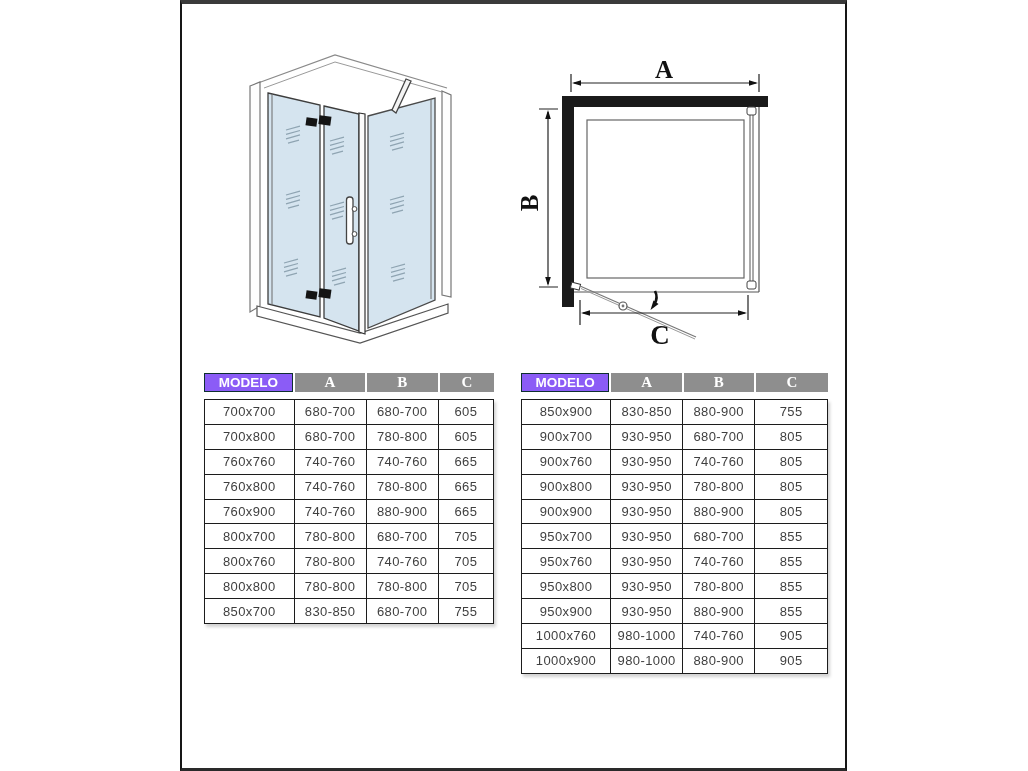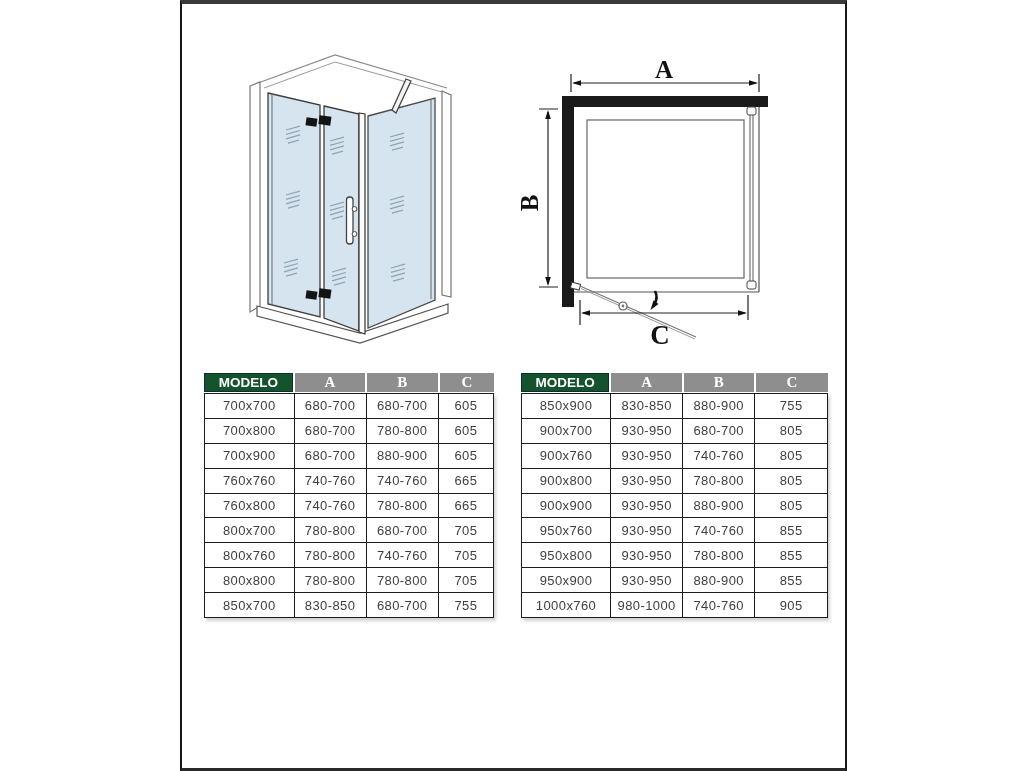--- a/index.html
+++ b/index.html
@@ -25,30 +25,30 @@
   table{border-collapse:collapse;table-layout:fixed;width:100%;}
   .tl col.c0{width:31%}.tl col.c1{width:24.9%}.tl col.c2{width:25%}.tl col.c3{width:19.1%}
   .tr col.c0{width:29.1%}.tr col.c1{width:23.6%}.tr col.c2{width:23.5%}.tr col.c3{width:23.8%}
 
   .head-table th{
     height:19px;padding:0;text-align:center;vertical-align:middle;
     border-right:2px solid #fff;
   }
   .head-table th:last-child{border-right:none;}
   .head-table th.modelo{
-    background:#14532d;color:#fff;
+    background:#8b5cf6;color:#fff;
     font-family:"Liberation Sans",sans-serif;font-weight:bold;font-size:13.5px;
     box-shadow:inset 0 0 0 1px #0e2f30;
   }
   .head-table th.abc{
     background:#8e8e8e;color:#fff;
     font-family:"Liberation Serif",serif;font-weight:bold;font-size:15px;
   }
 
-  .body-table{margin-top:1px;box-shadow:2px 3px 3px rgba(0,0,0,0.18);}
+  .body-table{margin-top:7px;box-shadow:2px 3px 3px rgba(0,0,0,0.18);}
   .body-table td{
     height:23.9px;padding:0;text-align:center;vertical-align:middle;
     border:1.5px solid #1c1c1c;background:#fff;
     font-size:13px;color:#3f3f3f;letter-spacing:0.4px;
   }
 
   svg text.dimlabel{
     font-family:"Liberation Serif",serif;font-weight:bold;fill:#111;
   }
 </style>
@@ -181,35 +181,35 @@
             <td>680-700</td>
             <td>605</td>
           </tr>
           <tr>
             <td>700x800</td>
             <td>680-700</td>
             <td>780-800</td>
             <td>605</td>
           </tr>
           <tr>
-            <td>700x900</td>
-            <td>680-700</td>
-            <td>880-900</td>
-            <td>605</td>
-          </tr>
-          <tr>
             <td>760x760</td>
             <td>740-760</td>
             <td>740-760</td>
             <td>665</td>
           </tr>
           <tr>
             <td>760x800</td>
             <td>740-760</td>
             <td>780-800</td>
+            <td>665</td>
+          </tr>
+          <tr>
+            <td>760x900</td>
+            <td>740-760</td>
+            <td>880-900</td>
             <td>665</td>
           </tr>
           <tr>
             <td>800x700</td>
             <td>780-800</td>
             <td>680-700</td>
             <td>705</td>
           </tr>
           <tr>
             <td>800x760</td>
@@ -282,20 +282,26 @@
             <td>780-800</td>
             <td>805</td>
           </tr>
           <tr>
             <td>900x900</td>
             <td>930-950</td>
             <td>880-900</td>
             <td>805</td>
           </tr>
           <tr>
+            <td>950x700</td>
+            <td>930-950</td>
+            <td>680-700</td>
+            <td>855</td>
+          </tr>
+          <tr>
             <td>950x760</td>
             <td>930-950</td>
             <td>740-760</td>
             <td>855</td>
           </tr>
           <tr>
             <td>950x800</td>
             <td>930-950</td>
             <td>780-800</td>
             <td>855</td>
@@ -303,19 +309,25 @@
           <tr>
             <td>950x900</td>
             <td>930-950</td>
             <td>880-900</td>
             <td>855</td>
           </tr>
           <tr>
             <td>1000x760</td>
             <td>980-1000</td>
             <td>740-760</td>
+            <td>905</td>
+          </tr>
+          <tr>
+            <td>1000x900</td>
+            <td>980-1000</td>
+            <td>880-900</td>
             <td>905</td>
           </tr>
         </tbody>
     </table>
   </div>
 
 </div>
 
 </body></html>

